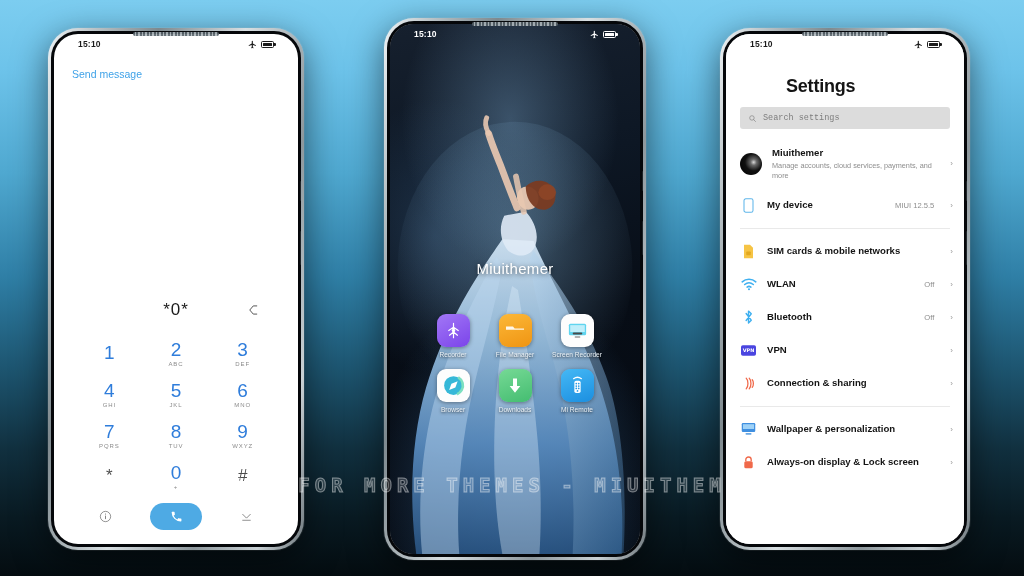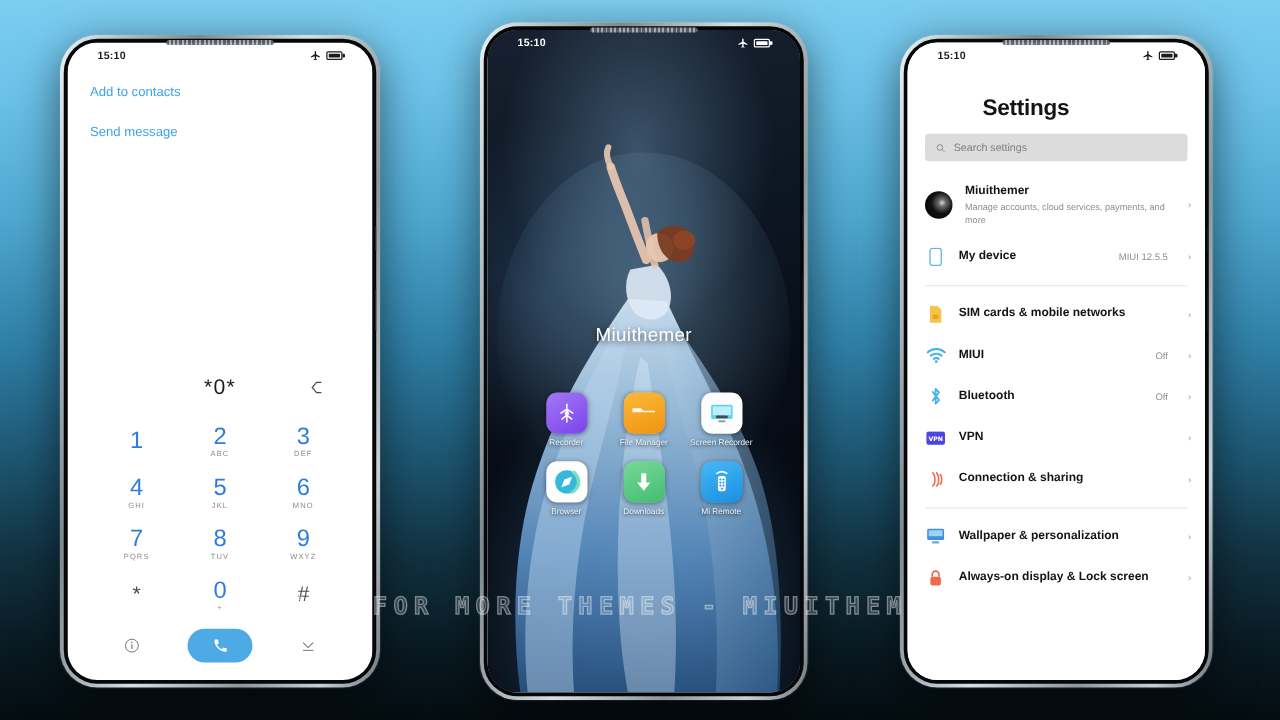--- a/index.html
+++ b/index.html
@@ -84,21 +84,21 @@
   .app-ico { width:33px; height:33px; border-radius:9px; display:flex;
     align-items:center; justify-content:center; box-shadow:0 1px 4px rgba(0,0,0,.4); }
   .app-lbl { font-size:6.6px; color:#eaf1f6; text-align:center; line-height:1.25;
     text-shadow:0 1px 3px rgba(0,0,0,.8); max-width:50px; }
 
   
   #phone3 { left:720px; top:28px; width:250px; height:522px; }
   .settings { height:100%; background:#fff; display:flex; flex-direction:column; overflow:hidden; }
   .st-title { font-size:18px; font-weight:700; color:#141414; padding:22px 16px 10px; letter-spacing:-.2px;margin-left:44px; }
   .st-search { margin:0 14px 10px; height:22px; background:#dcdcdc; border-radius:3px;
-    display:flex; align-items:center; gap:6px; padding:0 8px; }
+    display:flex; align-items:center; gap:6px; padding:0 8px;font-family:Liberation Mono, monospace; }
   .st-search svg { width:9px; height:9px; flex:none; }
   .st-search span { font-size:8.5px; color:#7d7d7d; }
   .st-list { flex:1; overflow:hidden; }
   .st-sep { height:1px; background:#e9e9e9; margin:6px 14px; }
   .st-row { display:flex; align-items:center; gap:10px; padding:8px 11px 8px 14px; min-height:28px; }
   .st-ico { width:17px; height:17px; flex:none; display:flex; align-items:center; justify-content:center; }
   .st-txt { flex:1; min-width:0; }
   .st-lbl { font-size:9.6px; color:#141414; font-weight:700; line-height:1.28; }
   .st-sub { font-size:7.3px; color:#8d8d8d; line-height:1.32; margin-top:2px; }
   .st-val { font-size:7.6px; color:#8d8d8d; margin-right:6px; white-space:nowrap; }
@@ -128,21 +128,20 @@
               <path fill="currentColor" d="M21 16v-2l-8-5V3.5A1.5 1.5 0 0 0 11.5 2 1.5 1.5 0 0 0 10 3.5V9l-8 5v2l8-2.5V19l-2 1.5V22l3.5-1 3.5 1v-1.5L13 19v-5.5z"></path>
             </svg>
             <span class="batt">
                 <i></i>
               </span>
           </span>
         </div>
 
 
         <div class="dl-links">
-          <div class="dl-link">Add to contacts</div>
           <div class="dl-link">Send message</div>
         </div>
 
         <div class="dl-number-row">
           <span class="dl-number">*0*</span>
           <svg class="dl-back" viewBox="0 0 24 20">
             <path d="M15 3H9L3 10l6 7h6" fill="none" stroke="#4a4a4a" stroke-width="1.6" stroke-linecap="round"></path>
           </svg>
         </div>
 
@@ -423,21 +422,21 @@
           <div class="st-row">
             <span class="st-ico">
               <svg width="16" height="13" viewBox="0 0 20 16">
                 <path d="M1.5 4.6a13 13 0 0 1 17 0" fill="none" stroke="#3fb0f0" stroke-width="2" stroke-linecap="round"></path>
                 <path d="M4.6 8a8.6 8.6 0 0 1 10.8 0" fill="none" stroke="#3fb0f0" stroke-width="2" stroke-linecap="round"></path>
                 <path d="M7.6 11.2a4.2 4.2 0 0 1 4.8 0" fill="none" stroke="#3fb0f0" stroke-width="2" stroke-linecap="round"></path>
                 <circle cx="10" cy="14" r="1.3" fill="#3fb0f0"></circle>
               </svg>
             </span>
             <div class="st-txt">
-                <div class="st-lbl">MIUI</div>
+                <div class="st-lbl">WLAN</div>
               </div>
             <span class="st-val">Off</span>
             <span class="st-arw">›</span>
           </div>
 
           <div class="st-row">
             <span class="st-ico">
               <svg width="11" height="16" viewBox="0 0 14 20">
                 <path d="M4 5.5L10.5 14 7 17.5V2.5L10.5 6 4 14.5" fill="none" stroke="#3fb0f0" stroke-width="1.8" stroke-linejoin="round" stroke-linecap="round"></path>
               </svg>

